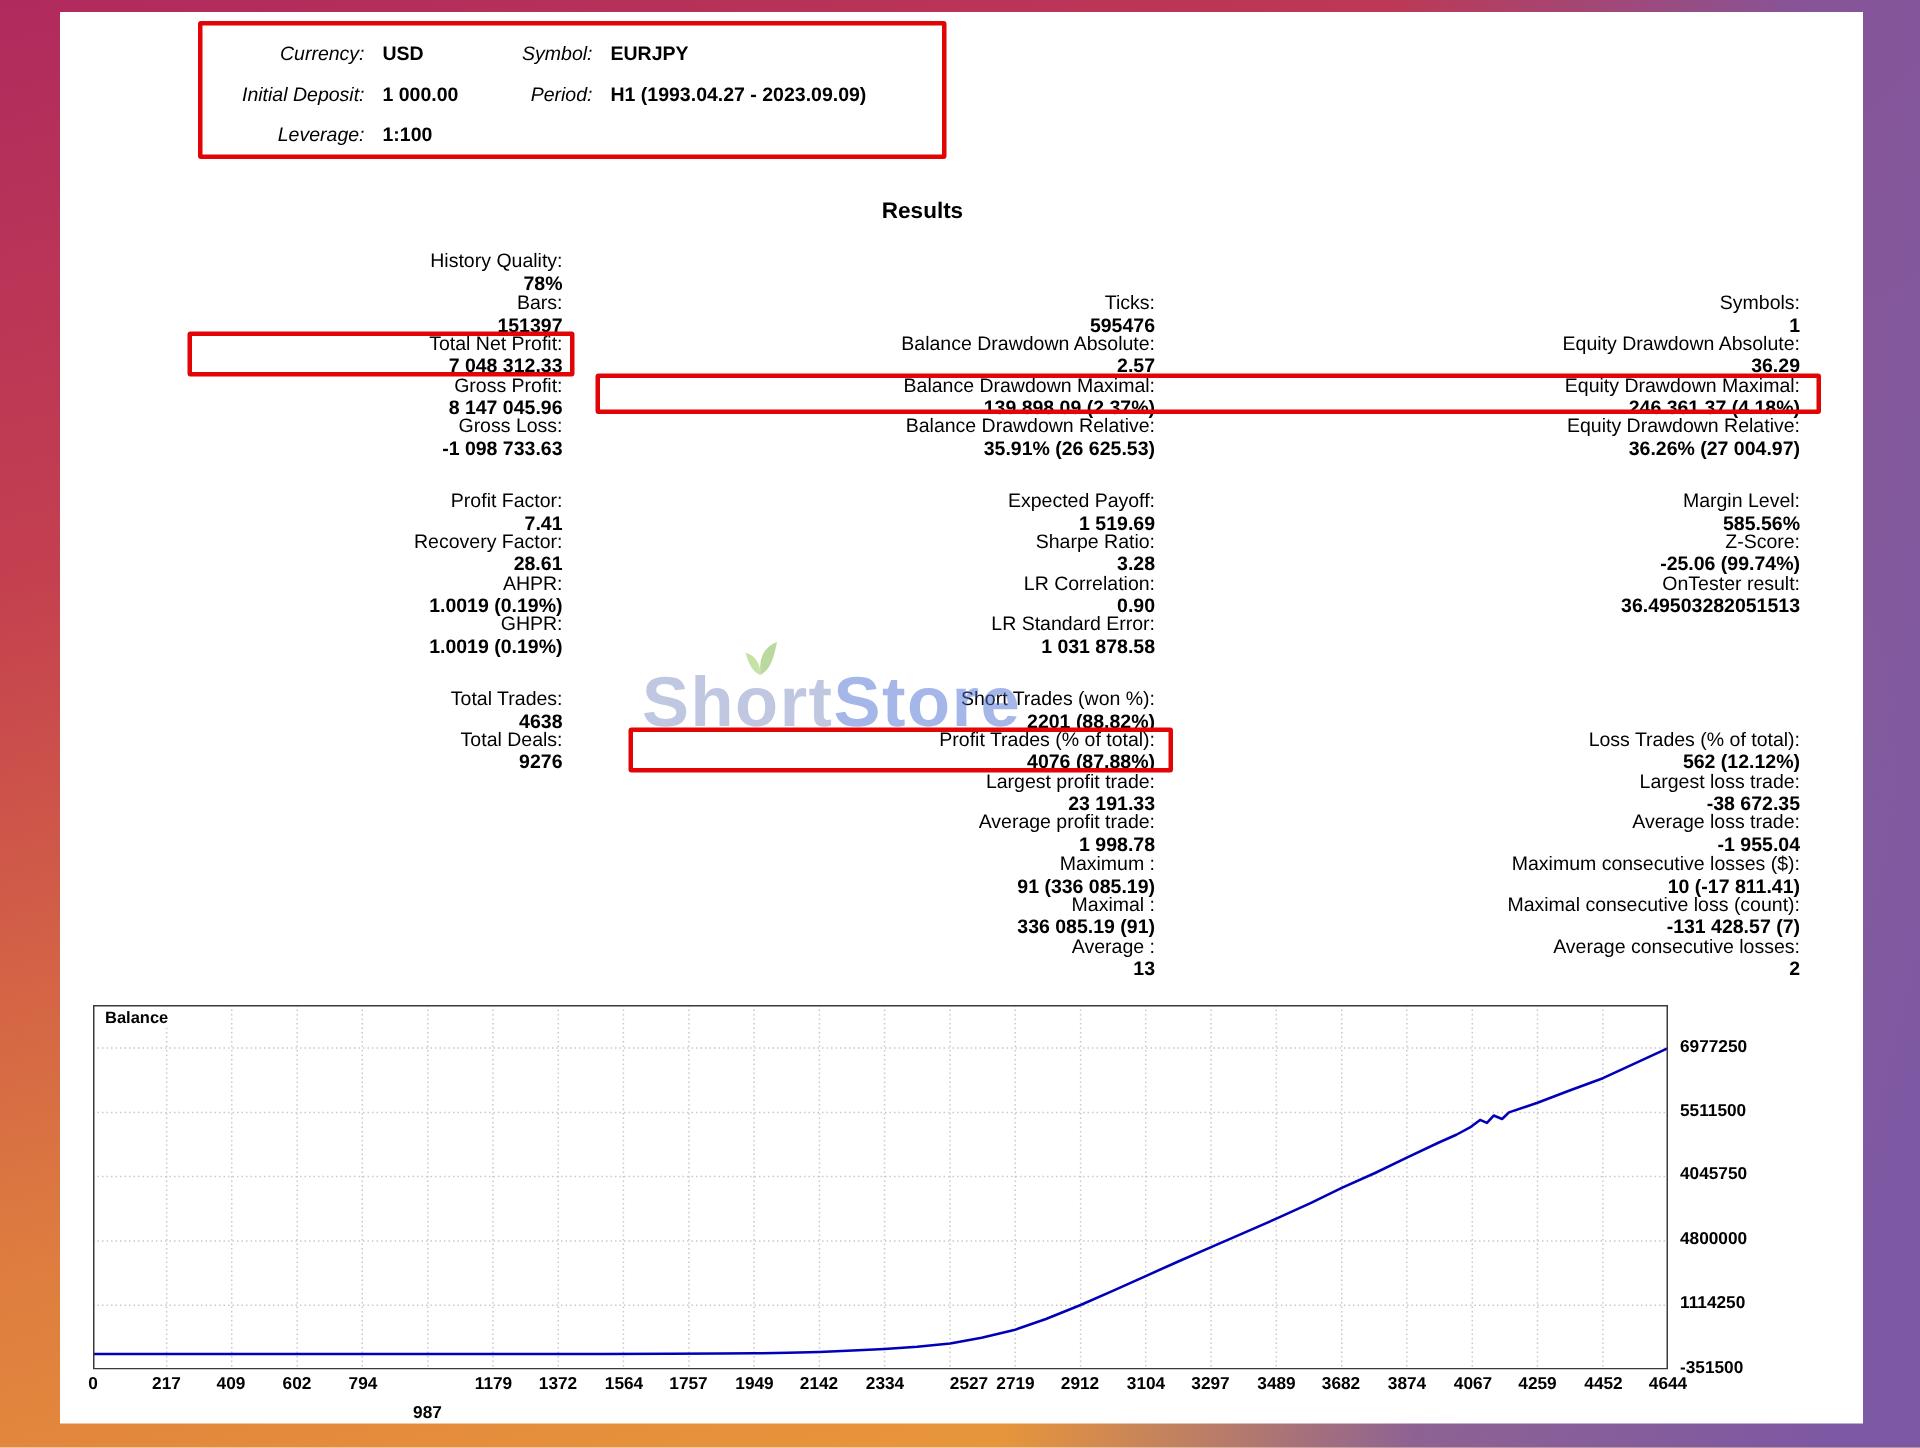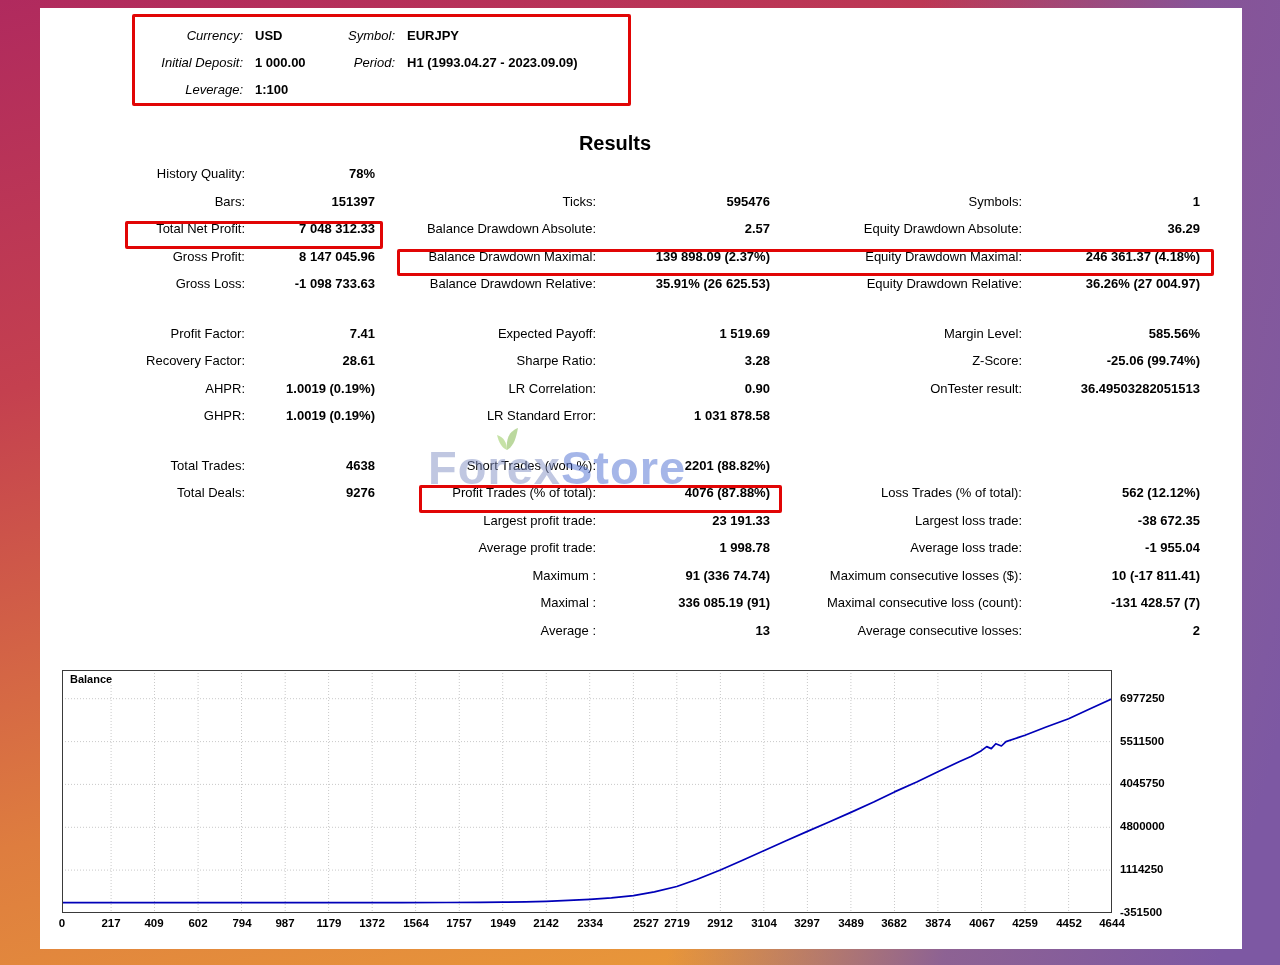--- a/index.html
+++ b/index.html
@@ -18,28 +18,28 @@
   .hb-col { position:absolute; top:5px; }
   .hb-left  { left:8px; }
   .hb-right { left:212px; }
   .hb-row { display:flex; height:27px; align-items:center; white-space:nowrap; }
   .hb-label { text-align:right;font-style:italic; }
   .hb-left  .hb-label { width:100px; }
   .hb-right .hb-label { width:48px; }
   .hb-value { font-weight:700; margin-left:12px; }
 
   .results-title { position:absolute; top:124px; left:0; width:1150px; text-align:center;
-    font-size:20px; font-weight:700; }
+    font-size:15px; font-weight:700; }
 
   
   .stats-grid { position:absolute; left:90px; top:158px; width:1070px; font-size:13px; }
   .stat-row { position:relative; display:grid; grid-template-columns:245px 395px 430px;
     height:27.5px; align-items:center; }
   .stat-row.gap { margin-top:22px; }
-  .stat-cell { position:relative; display:flex; align-items:flex-start; height:100%; box-sizing:border-box; }
+  .stat-cell { position:relative; display:flex; align-items:flex-end; height:100%; box-sizing:border-box;flex-direction:column; }
   .stat-cell.c2 { padding-left:25px; }
   .stat-cell.c3 { padding-left:35px; }
   .stat-cell .lbl { text-align:right; white-space:nowrap; }
   .stat-cell.c1 .lbl { width:115px; }
   .stat-cell.c2 .lbl { width:196px; }
   .stat-cell.c3 .lbl { width:217px; }
   .stat-cell .val { flex:1; text-align:right; font-weight:700; white-space:nowrap; }
   .stat-cell.c1.boxed::after { content:""; position:absolute; inset:0px -8px 0px -5px;
     border:3px solid #e10505; border-radius:2px; pointer-events:none; }
   .stat-cell.c2.boxed::after { content:""; position:absolute; inset:0px -12px 0px 44px;
@@ -260,21 +260,21 @@
         </div>
         <div class="stat-cell c3">
           <span class="lbl">Average loss trade:</span>
           <span class="val">-1 955.04</span>
         </div>
       </div>
       <div class="stat-row">
         <div class="stat-cell c1"></div>
         <div class="stat-cell c2">
           <span class="lbl">Maximum :</span>
-          <span class="val">91 (336 74.74)</span>
+          <span class="val">91 (336 085.19)</span>
         </div>
         <div class="stat-cell c3">
           <span class="lbl">Maximum consecutive losses ($):</span>
           <span class="val">10 (-17 811.41)</span>
         </div>
       </div>
       <div class="stat-row">
         <div class="stat-cell c1"></div>
         <div class="stat-cell c2">
           <span class="lbl">Maximal :</span>
@@ -296,21 +296,21 @@
           <span class="val">2</span>
         </div>
       </div>
     </div>
 
   <div class="watermark">
     <svg class="leaf" width="26" height="26" viewBox="0 0 26 26">
       <path d="M13 24 C12 14 14 6 24 2 C22 12 20 20 13 24 Z" fill="#79b33f"></path>
       <path d="M13 24 C13 17 10 11 3 9 C5 17 8 22 13 24 Z" fill="#8fc650"></path>
     </svg>
-    <span class="wm-a">Forex</span><span class="wm-b">Store</span>
+    <span class="wm-a">Short</span><span class="wm-b">Store</span>
   </div>
 
   <div class="chart-title">Balance</div>
   <div class="chart-wrap">
     <svg id="chart-svg" width="1050" height="243" viewBox="0 0 1050 243">
         <line class="grid" x1="49.1" y1="0" x2="49.1" y2="243"></line>
         <line class="grid" x1="92.5" y1="0" x2="92.5" y2="243"></line>
         <line class="grid" x1="136.1" y1="0" x2="136.1" y2="243"></line>
         <line class="grid" x1="179.5" y1="0" x2="179.5" y2="243"></line>
         <line class="grid" x1="223.2" y1="0" x2="223.2" y2="243"></line>
@@ -348,21 +348,21 @@
       <div style="top: 150px;">4800000</div>
       <div style="top: 193px;">1114250</div>
       <div style="top: 236px;">-351500</div>
     </div>
   <div class="x-labels">
       <div style="left: 0px;">0</div>
       <div style="left: 49px;">217</div>
       <div style="left: 92px;">409</div>
       <div style="left: 136px;">602</div>
       <div style="left: 180px;">794</div>
-      <div style="left: 223px;">987</div>
+      <div style="left: 223px; margin-top: 19px;">987</div>
       <div style="left: 267px;">1179</div>
       <div style="left: 310px;">1372</div>
       <div style="left: 354px;">1564</div>
       <div style="left: 397px;">1757</div>
       <div style="left: 441px;">1949</div>
       <div style="left: 484px;">2142</div>
       <div style="left: 528px;">2334</div>
       <div style="left: 584px; text-align: center;">2527</div>
       <div style="left: 615px;">2719</div>
       <div style="left: 658px;">2912</div>

